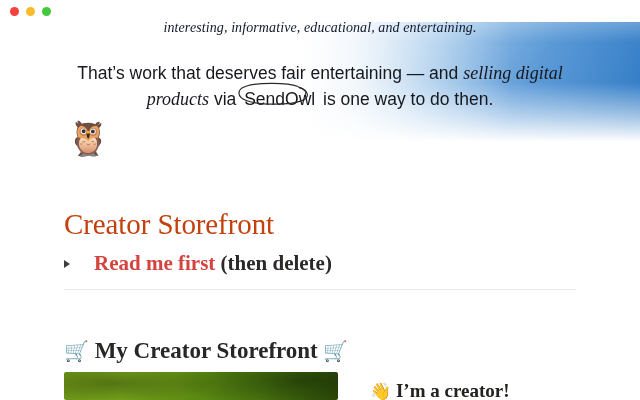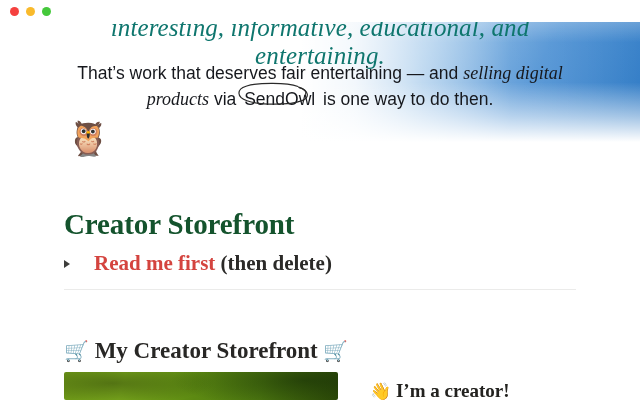--- a/index.html
+++ b/index.html
@@ -89,23 +89,23 @@
   
   .quote-line {
     position: absolute;
     top: 14px;
     left: 64px;
     width: 512px;
     z-index: 5;
     text-align: center;
     font-family: "Liberation Serif", serif;
     font-style: italic;
-    font-size: 25px;
+    font-size: 14px;
     line-height: 28px;
-    color: #0f766e;
+    color: #0f172a;
     letter-spacing: 0.1px;
   }
 
   .body-para {
     position: absolute;
     top: 60px;
     left: 64px;
     width: 512px;
     z-index: 5;
     text-align: center;
@@ -141,24 +141,24 @@
     line-height: 40px;
     z-index: 6;
   }
 
   .h1-title {
     position: absolute;
     top: 186px;
     left: 64px;
     z-index: 6;
     font-family: "Liberation Serif", serif;
-    font-weight: bold;
+    font-weight: normal;
     font-size: 29px;
     line-height: 38px;
-    color: #14532d;
+    color: #c2410c;
     letter-spacing: -0.1px;
   }
 
   
   .toggle-row {
     position: absolute;
     top: 249px;
     left: 64px;
     z-index: 6;
     display: flex;

